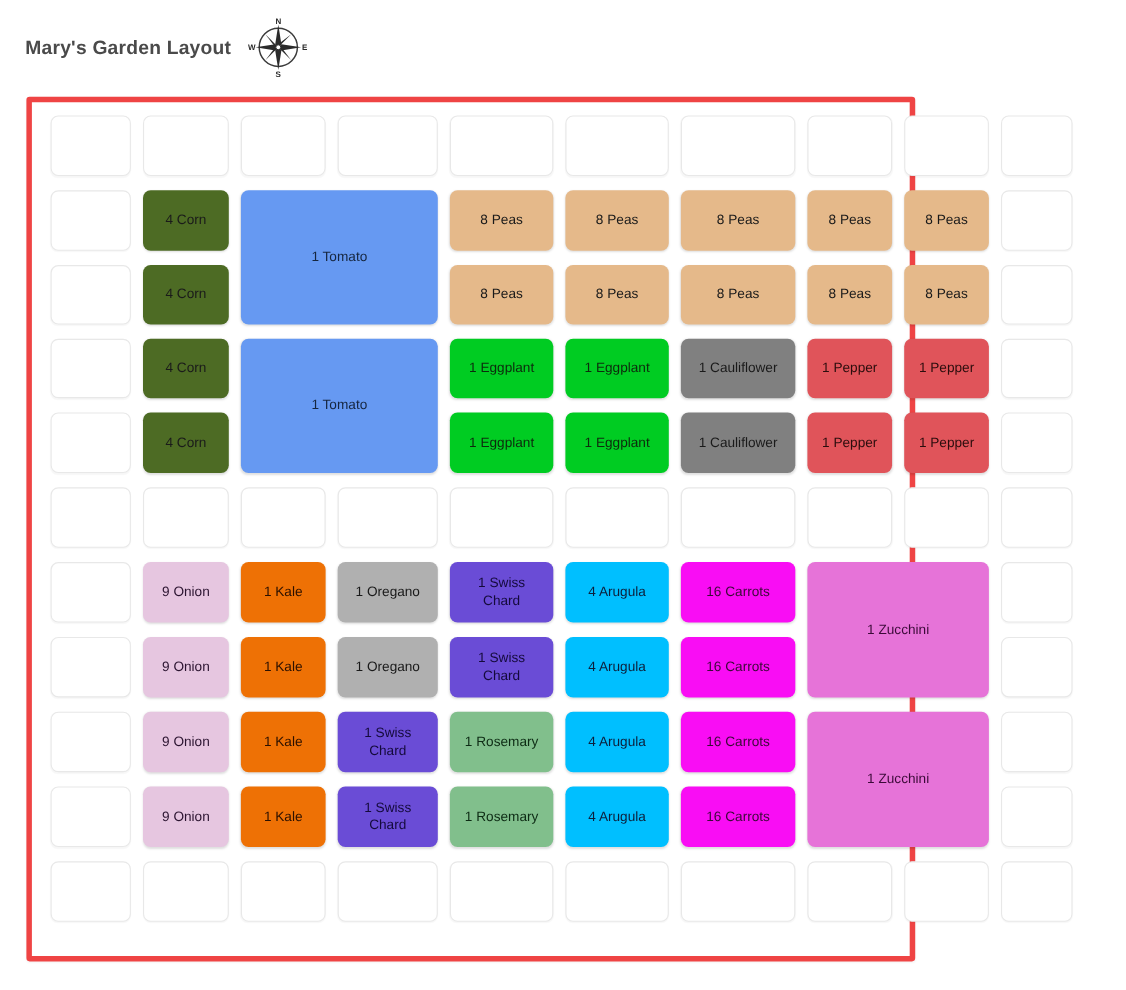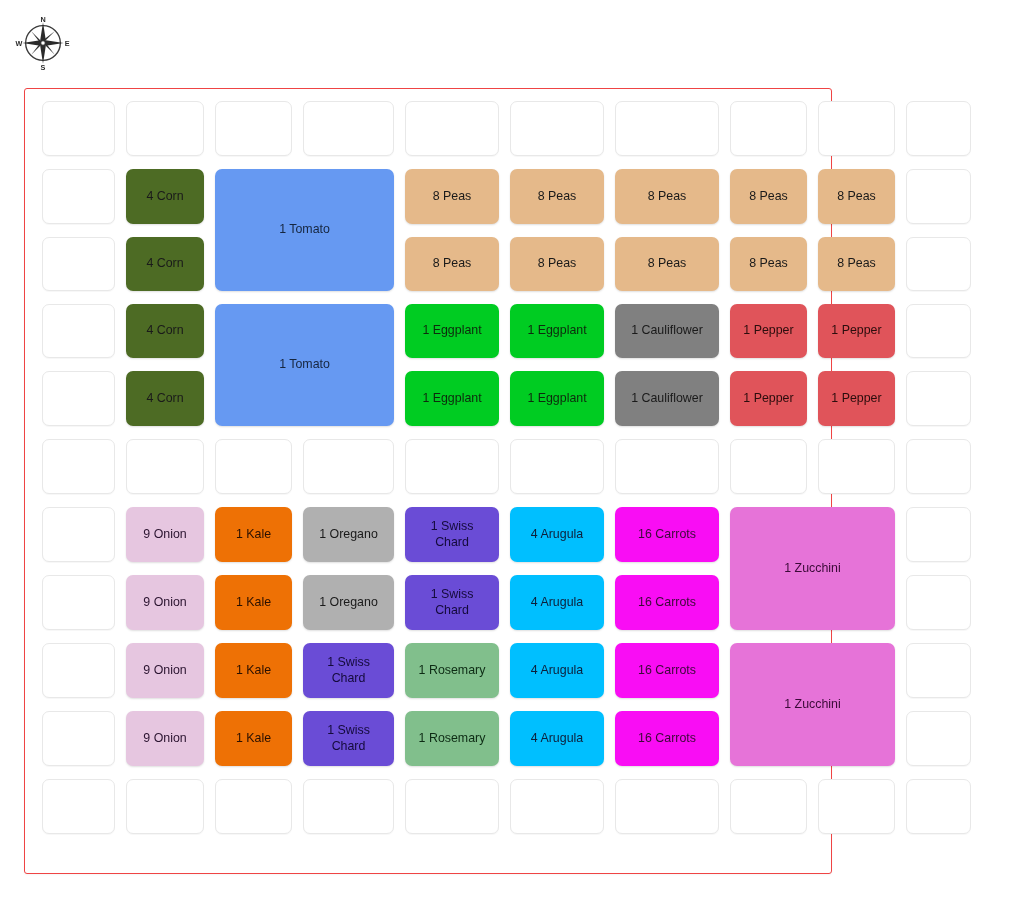--- a/index.html
+++ b/index.html
@@ -32,21 +32,21 @@
     width:56px;height:56px;
     display:block;
   }
 
   
   #garden-panel{
     position:absolute;
     left:24px;top:88px;
     width:808px;height:786px;
     background:#ffffff;
-    border:1px solid #ef4444;
+    border:5px solid #ef4444;
     border-radius:3px;
     box-sizing:border-box;
     box-shadow:0 1px 2px rgba(0,0,0,.04);
   }
 
   
   #garden-grid{
     position:absolute;
     left:0;top:0;
     width:976px;height:786px;
@@ -77,20 +77,21 @@
     display:block;
     width:100%;
     pointer-events:none;
     white-space:pre-line;
   }
 </style>
 </head>
 <body>
 
 <div id="header">
+  <div id="garden-title">Mary's Garden Layout</div>
   <svg id="compass" viewBox="0 0 100 100" aria-hidden="true">
     <circle cx="50" cy="50" r="31" fill="none" stroke="#3b3b3b" stroke-width="2.4"></circle>
 
     <polygon points="50,13 55,45 50,50 45,45" fill="#2b2b2b"></polygon>
     <polygon points="50,87 55,55 50,50 45,55" fill="#2b2b2b"></polygon>
     <polygon points="13,50 45,45 50,50 45,55" fill="#2b2b2b"></polygon>
     <polygon points="87,50 55,45 50,50 55,55" fill="#2b2b2b"></polygon>
 
     <polygon points="71,29 54,46 50,50 54,42" fill="#2b2b2b"></polygon>
     <polygon points="29,71 46,54 50,50 42,54" fill="#2b2b2b"></polygon>

